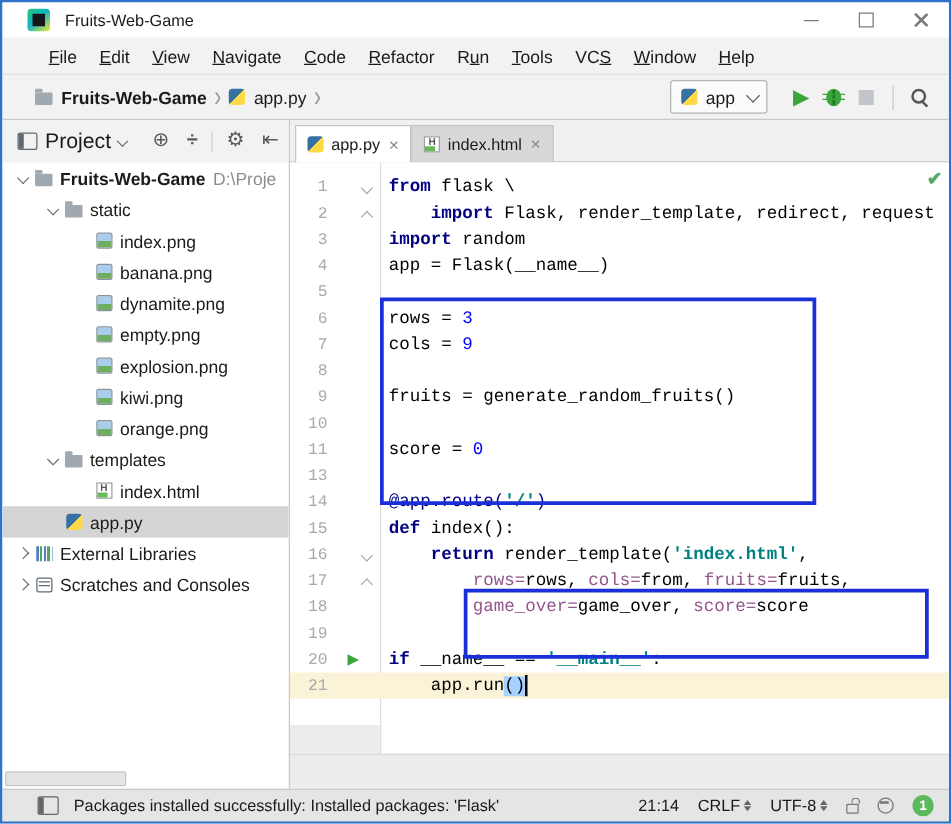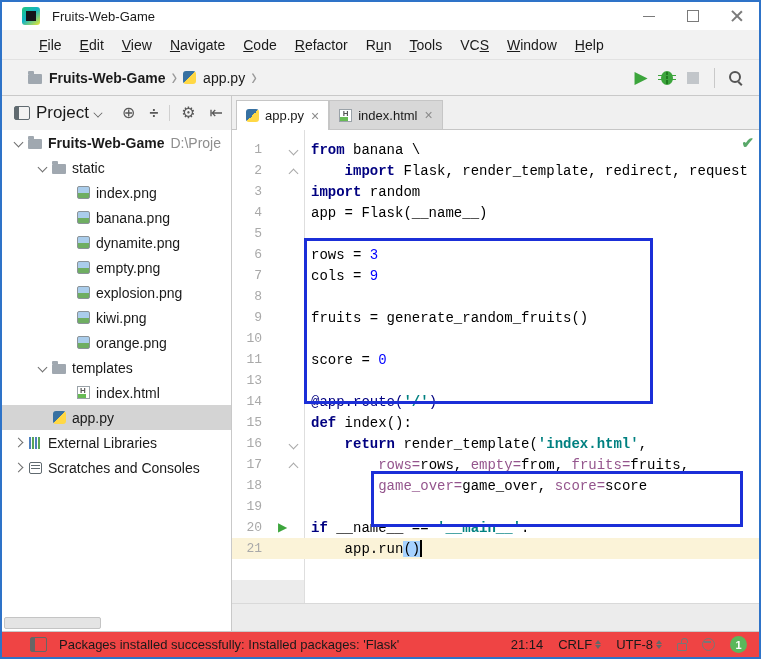--- a/index.html
+++ b/index.html
@@ -110,21 +110,21 @@
   .tok-sel{background:#a6d2ff;}
   .tok-caret{display:inline-block;width:2px;height:17px;background:#000;vertical-align:text-bottom;}
   .gutter-sep{position:absolute;left:72px;top:0;bottom:0;width:1px;background:#dedede;}
   .gutter-bottom{position:absolute;left:0;bottom:0;width:72px;height:23px;background:#ececec;}
   .insp-check{position:absolute;right:5px;top:4px;color:#59a869;font-size:15px;font-weight:bold;}
   .editor-bottom{position:absolute;left:0;right:0;bottom:0;height:28px;background:#ececec;border-top:1px solid #d9d9d9;box-sizing:border-box;}
   .ann-box{position:absolute;border:3px solid #1b2fd8;pointer-events:none;z-index:5;}
   .ann-box.b1{left:72px;top:108px;width:343px;height:160px;}
   .ann-box.b2{left:139px;top:341px;width:366px;height:50px;}
   
-  .statusbar{position:absolute;left:0;right:0;bottom:0;height:26px;background:#ef4444;border-top:1px solid #c9c9c9;
+  .statusbar{position:absolute;left:0;right:0;bottom:0;height:26px;background:#e5e5e5;border-top:1px solid #c9c9c9;
     display:flex;align-items:center;box-sizing:border-box;padding:0 12px 0 28px;font-size:13px;color:#1a1a1a;}
   .sb-icon{width:15px;height:13px;border:1.4px solid #666;border-radius:2px;position:relative;margin-right:12px;flex:none;}
   .sb-icon:before{content:"";position:absolute;left:0;top:0;bottom:0;width:4px;background:#666;}
   .sb-right{margin-left:auto;display:flex;align-items:center;gap:15px;}
   .sb-item{display:flex;align-items:center;color:#1a1a1a;text-align:right;}
   .updown{display:inline-flex;flex-direction:column;margin-left:3px;gap:1px;}
   .updown i{display:block;width:0;height:0;border-left:3.5px solid transparent;border-right:3.5px solid transparent;}
   .updown .u{border-bottom:4px solid #666;}
   .updown .d{border-top:4px solid #666;}
   .lock{width:10px;height:13px;position:relative;}
@@ -177,20 +177,25 @@
           <span class="lbl">Fruits-Web-Game</span>
         </span>
         <span class="crumb-sep">›</span>
         <span class="crumb">
           <span class="i-python"></span>
           <span class="lbl">app.py</span>
         </span>
         <span class="crumb-sep">›</span>
       </span>
     <span class="nav-spacer"></span>
+    <div class="run-config">
+      <span class="i-python"></span>
+      <span class="lbl">app</span>
+      <span class="chev"></span>
+    </div>
     <div class="tool-btn">
         <span class="run-glyph">▶</span>
       </div>
     <div class="tool-btn">
         <span class="bug"></span>
       </div>
     <div class="tool-btn">
         <span class="stop-sq"></span>
       </div>
     <div class="tb-sep"></div>
@@ -356,21 +361,21 @@
           </div>
         </div>
       <div class="editor-body">
         <div class="gutter-sep"></div>
         <div class="code-rows" id="code-rows">
             <div class="code-row">
               <span class="ln">1</span>
               <span class="fold">
                 <span class="fc down"></span>
               </span>
-              <span class="code-text"><span class="tok-kw">from</span><span class="tok-plain"> banana \</span></span>
+              <span class="code-text"><span class="tok-kw">from</span><span class="tok-plain"> flask \</span></span>
             </div>
             <div class="code-row">
               <span class="ln">2</span>
               <span class="fold">
                 <span class="fc up"></span>
               </span>
               <span class="code-text"><span class="tok-plain">    </span><span class="tok-kw">import</span><span class="tok-plain"> Flask, render_template, redirect, request</span></span>
             </div>
             <div class="code-row">
               <span class="ln">3</span>
@@ -437,21 +442,21 @@
               <span class="fold">
                 <span class="fc down"></span>
               </span>
               <span class="code-text"><span class="tok-plain">    </span><span class="tok-kw">return</span><span class="tok-plain"> render_template(</span><span class="tok-str">'index.html'</span><span class="tok-plain">,</span></span>
             </div>
             <div class="code-row">
               <span class="ln">17</span>
               <span class="fold">
                 <span class="fc up"></span>
               </span>
-              <span class="code-text"><span class="tok-plain">        </span><span class="tok-kwarg">rows=</span><span class="tok-plain">rows, </span><span class="tok-kwarg">empty=</span><span class="tok-plain">from, </span><span class="tok-kwarg">fruits=</span><span class="tok-plain">fruits,</span></span>
+              <span class="code-text"><span class="tok-plain">        </span><span class="tok-kwarg">rows=</span><span class="tok-plain">rows, </span><span class="tok-kwarg">cols=</span><span class="tok-plain">from, </span><span class="tok-kwarg">fruits=</span><span class="tok-plain">fruits,</span></span>
             </div>
             <div class="code-row">
               <span class="ln">18</span>
               <span class="fold"></span>
               <span class="code-text"><span class="tok-plain">        </span><span class="tok-kwarg">game_over=</span><span class="tok-plain">game_over, </span><span class="tok-kwarg">score=</span><span class="tok-plain">score</span></span>
             </div>
             <div class="code-row">
               <span class="ln">19</span>
               <span class="fold"></span>
               <span class="code-text"></span>

